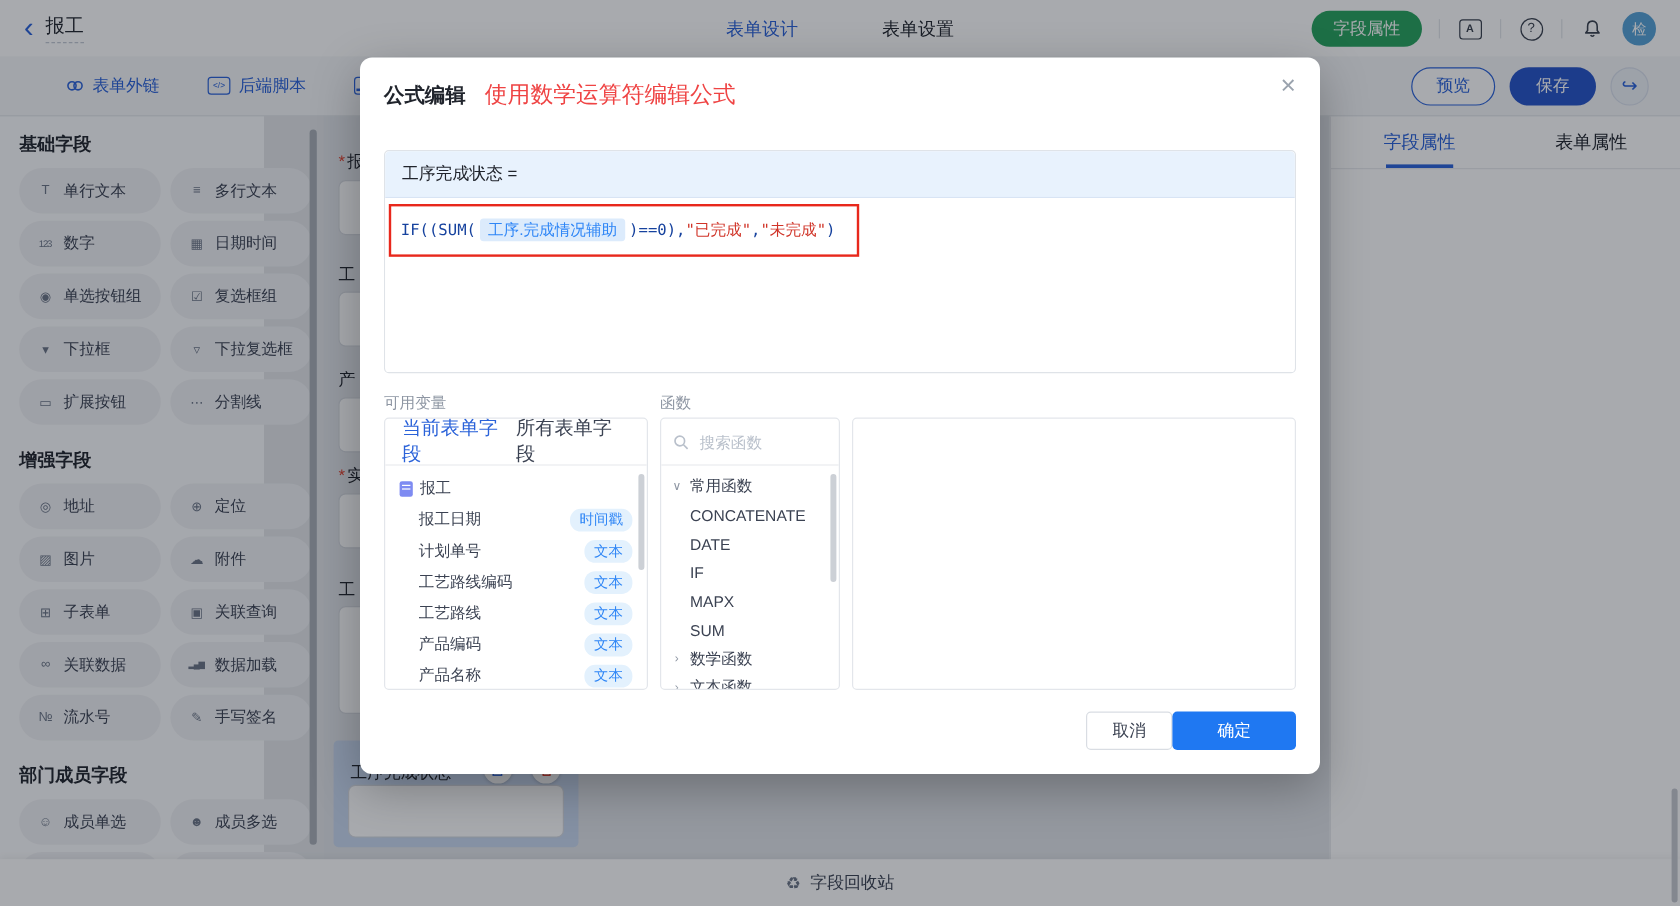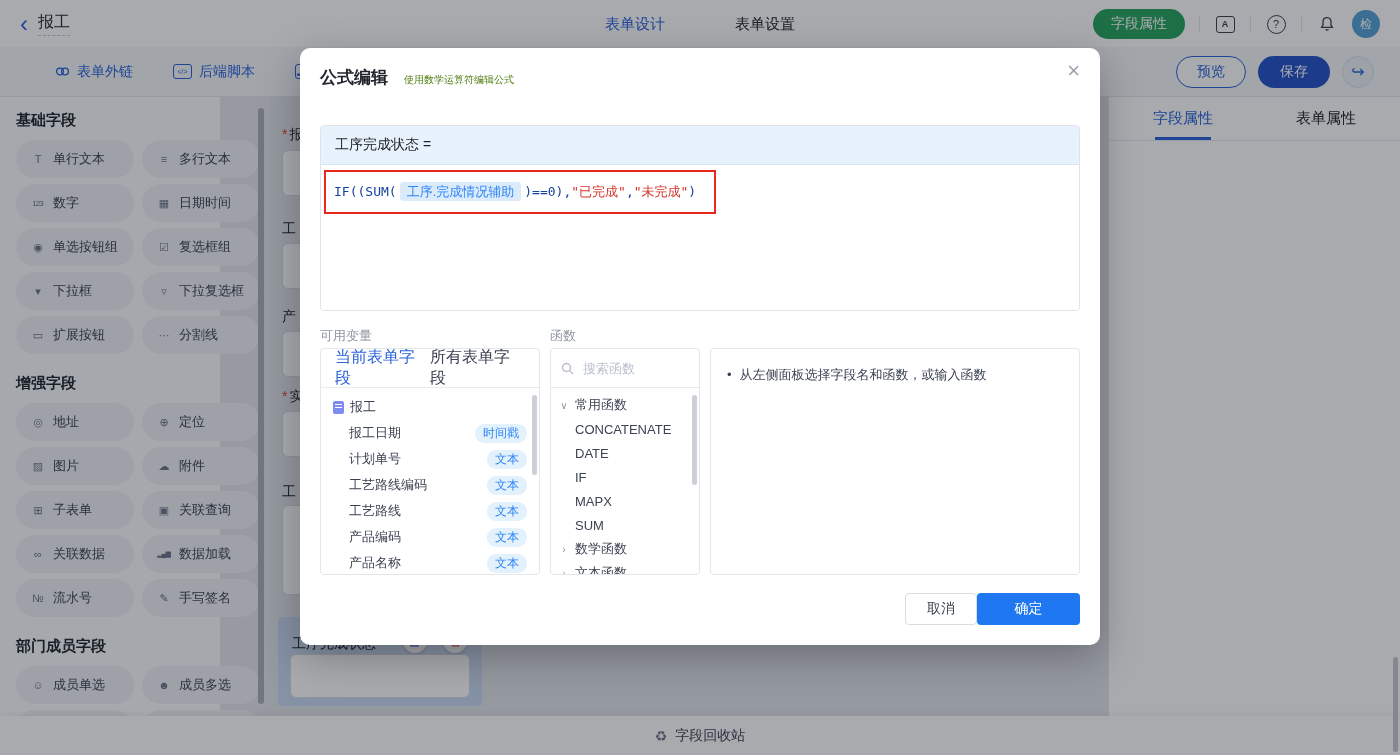--- a/index.html
+++ b/index.html
@@ -84,21 +84,21 @@
   .cb-row.dim{color:#a7aeb9;}
   .sec-bar{display:flex;align-items:center;gap:8px;font-size:14px;font-weight:bold;color:#20242c;}
   .sec-bar::before{content:"";width:3px;height:14px;background:#2a62d9;border-radius:1px;}
   .rp-thumb{position:absolute;left:1393px;top:657px;width:5px;height:95px;background:#c5c9cf;border-radius:3px;z-index:3;}
   
   .overlay{position:absolute;inset:0;background:rgba(15,20,30,.36);z-index:10;}
   .modal{position:absolute;left:300px;top:48px;width:800px;height:597px;background:#fff;border-radius:10px;
          box-shadow:0 12px 40px rgba(0,0,0,.28);z-index:20;box-sizing:border-box;}
   .m-head{position:absolute;left:20px;top:18px;display:flex;align-items:baseline;gap:16px;}
   .m-title{font-size:17px;font-weight:bold;color:#20242c;}
-  .m-sub{font-size:10px;color:#4d7c0f;}
+  .m-sub{font-size:19px;color:#ef4444;}
   .m-close{position:absolute;right:20px;top:12px;font-size:22px;color:#9aa3ae;cursor:pointer;line-height:1;}
   .f-box{position:absolute;left:20px;top:77px;width:760px;border:1px solid #dfe3e8;border-radius:4px;box-sizing:border-box;}
   .f-head{height:38px;background:#e8f2fd;border-bottom:1px solid #d8e4f4;display:flex;align-items:center;
           padding:0 14px;font-size:14px;color:#20242c;border-radius:4px 4px 0 0;}
   .f-body{height:145px;background:#fff;position:relative;border-radius:0 0 4px 4px;}
   .red-rect{position:absolute;left:3px;top:5px;width:392px;height:44px;border:2px solid #e8281c;box-sizing:border-box;
             display:flex;align-items:center;padding:0 8px;}
   .code{font-family:"DejaVu Sans Mono",monospace;font-size:13px;color:#16429e;white-space:nowrap;}
   .tk-chip{background:#dcebfc;color:#2f86f6;font-family:"Liberation Sans",sans-serif;font-size:13px;
            padding:2px 7px;border-radius:3px;margin:0 3px;cursor:pointer;}
@@ -476,22 +476,19 @@
         </div>
         <div class="fn-group">
           <span class="chev">›</span>
           <span>文本函数</span>
         </div>
       </div>
       <div class="p-thumb" style="top:46px;height:90px;"></div>
     </div>
 
     <div class="panel help-panel" style="left:410px;width:370px;">
-      <div class="bullet">
-          <span>从左侧面板选择字段名和函数，或输入函数</span>
-        </div>
     </div>
 
     <button class="m-foot-btn btn-cancel">取消</button>
     <button class="m-foot-btn btn-ok">确定</button>
   </div>
 
 </div>
 
 </body></html>

